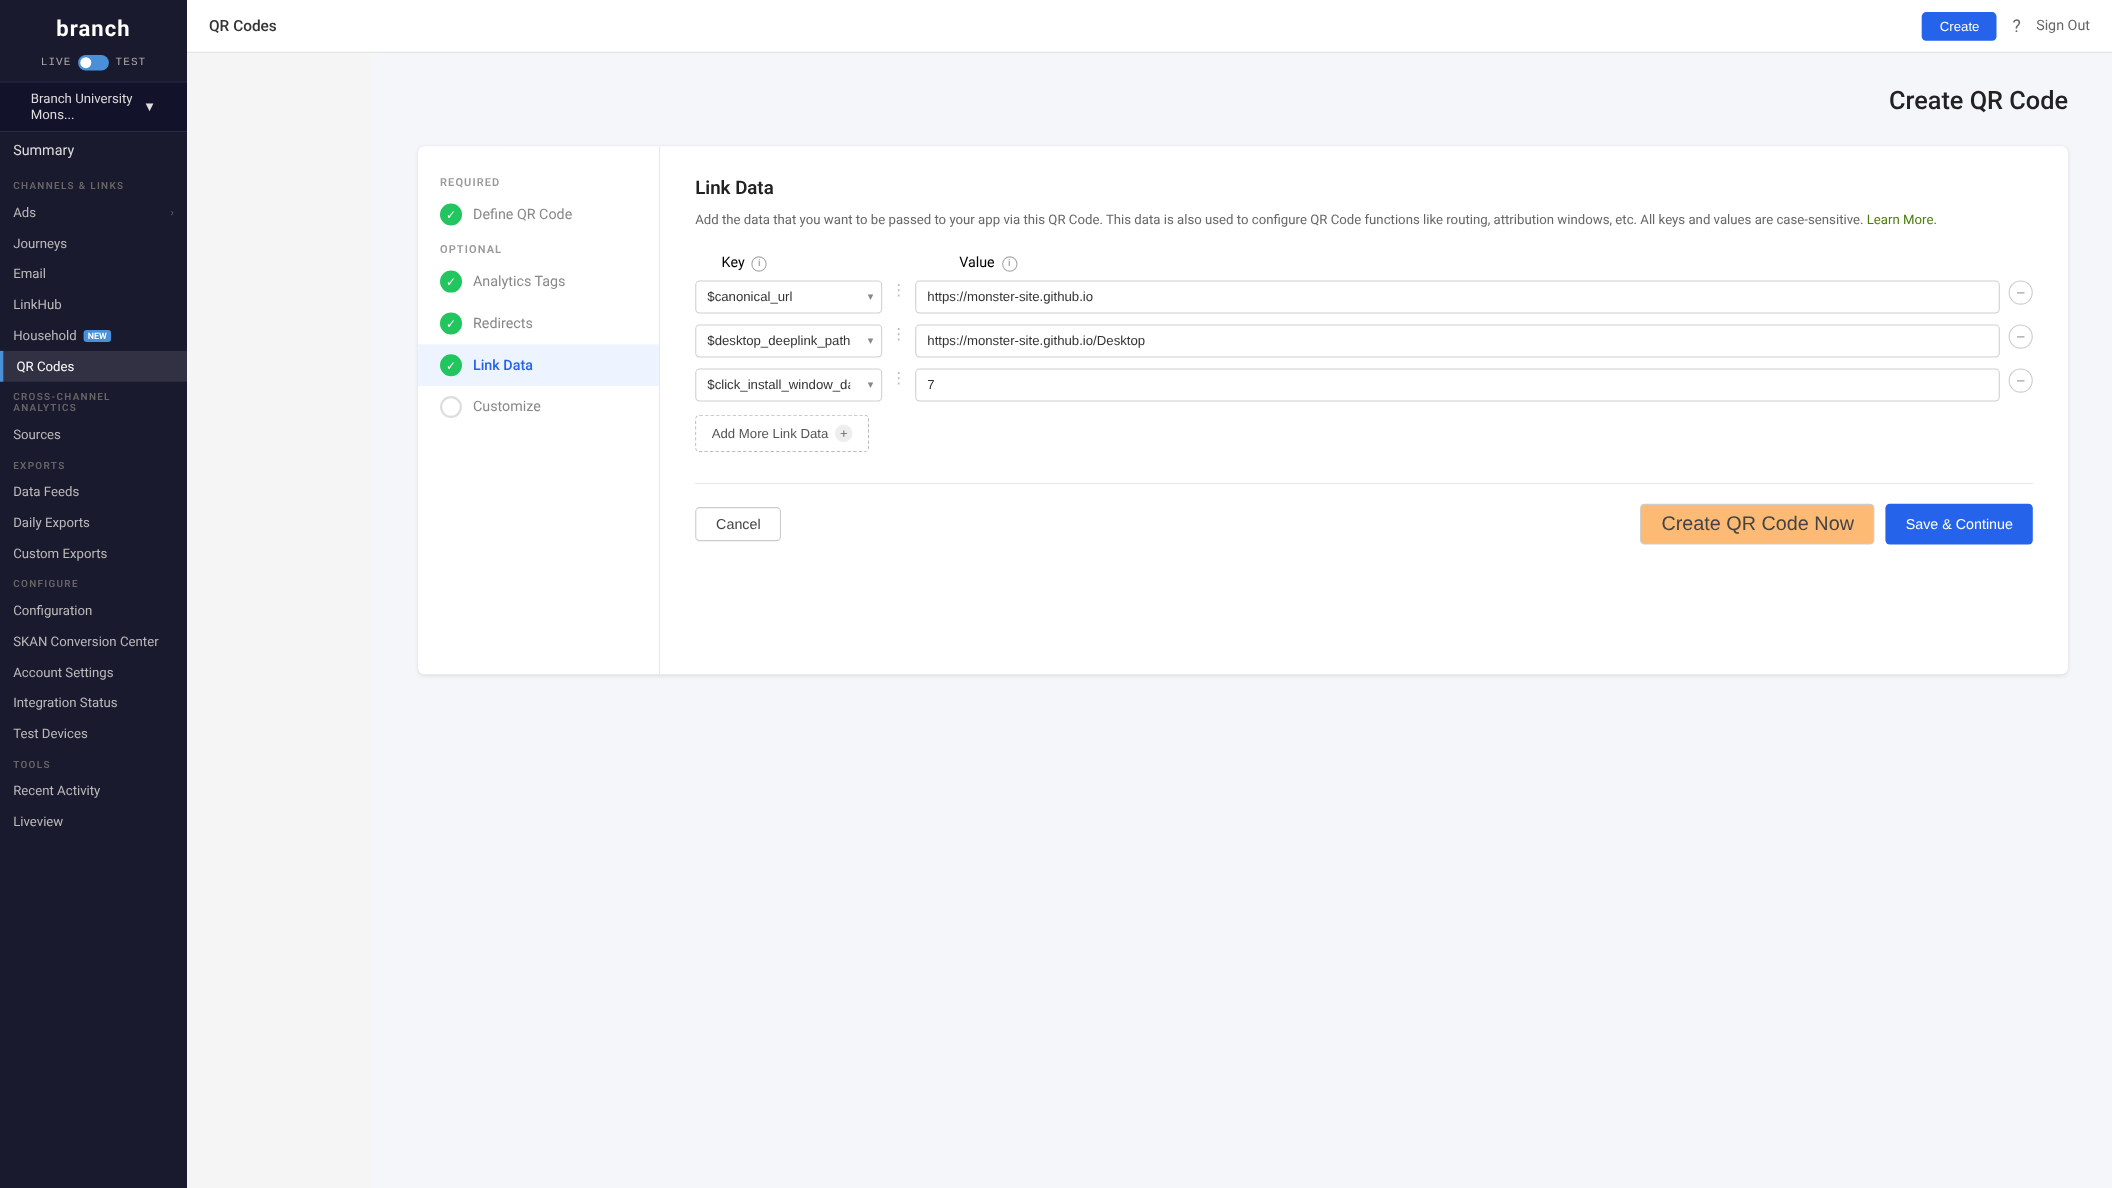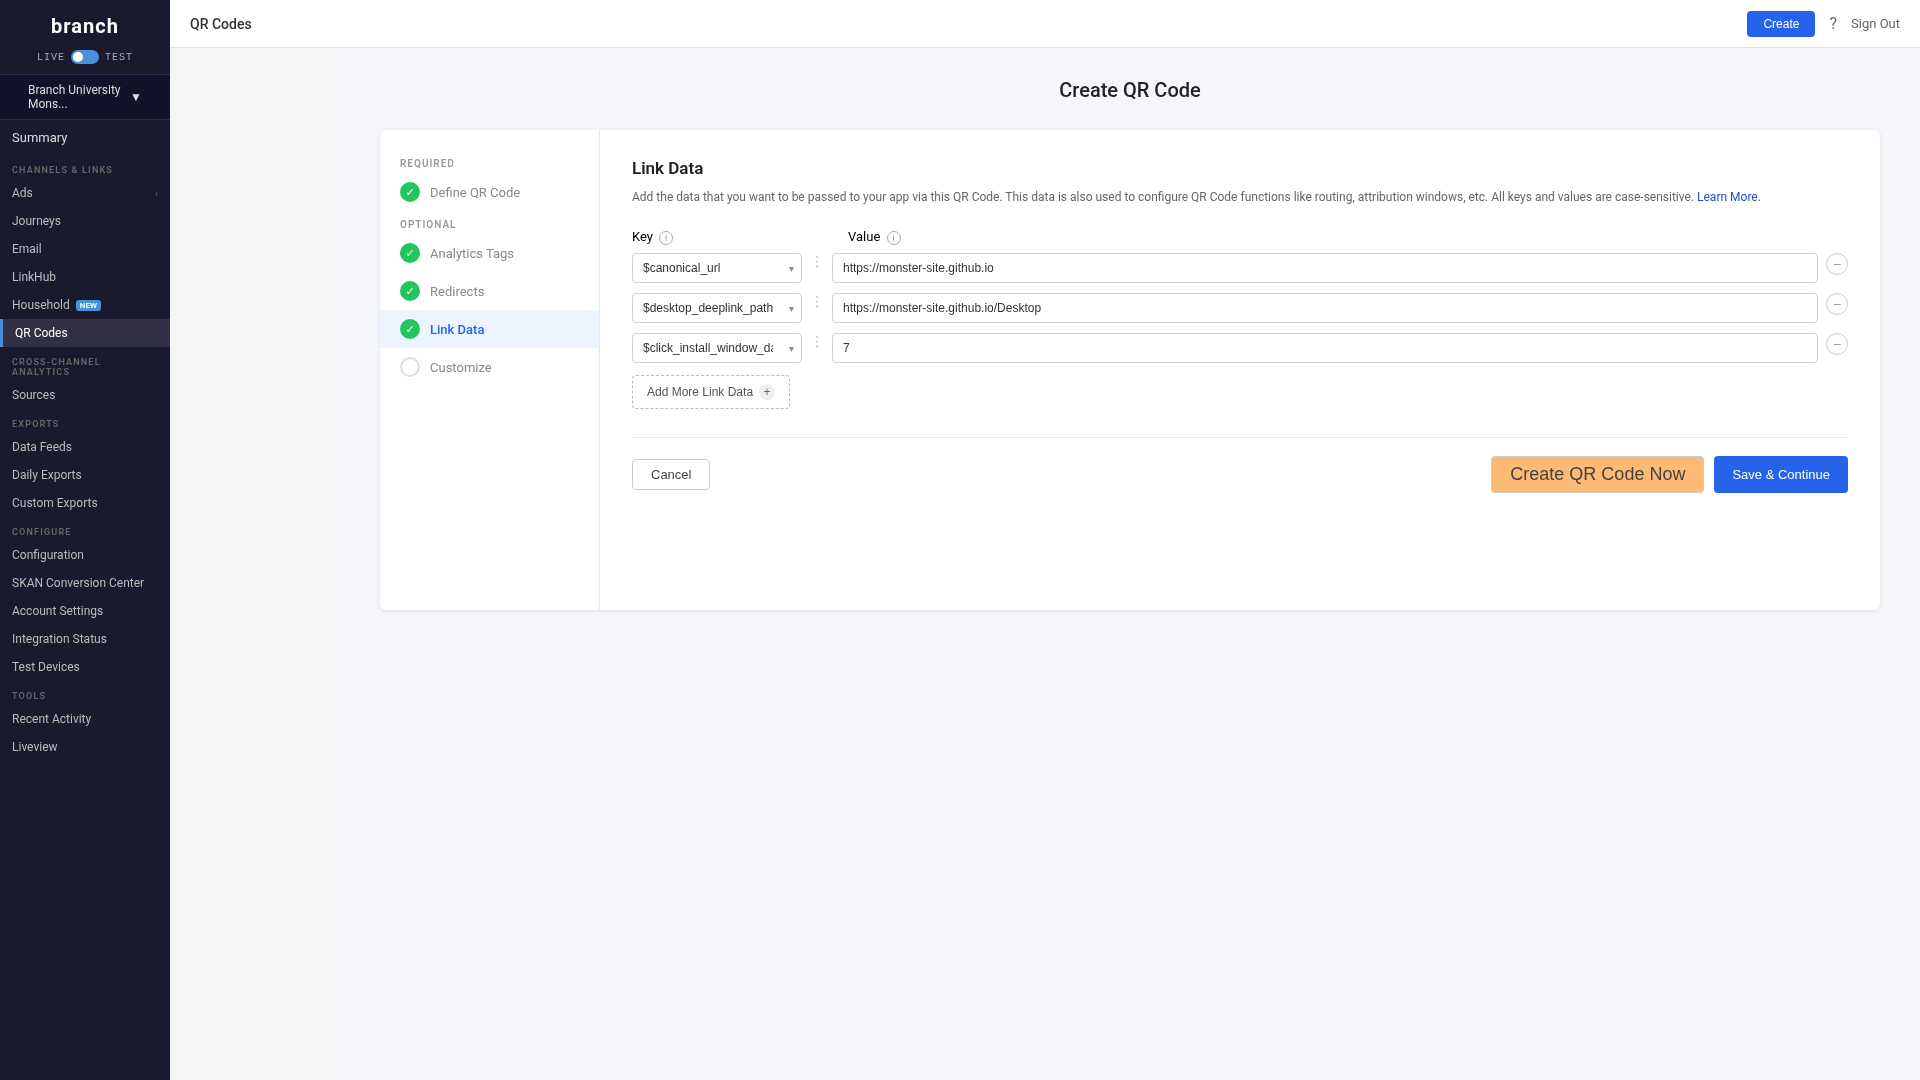--- a/index.html
+++ b/index.html
@@ -160,24 +160,24 @@
     
     #main {
       margin-left: 170px;
       margin-top: 48px;
       flex: 1;
       overflow-y: auto;
       padding: 30px 40px;
       background: #f5f6fa;
     }
     .page-title {
-      font-size: 20px;
+      font-size: 23px;
       font-weight: 500;
       color: #222;
-      text-align: center;
+      text-align: right;
       margin-bottom: 28px;
     }
 
     
     .wizard-container {
       display: flex;
       gap: 0;
       background: white;
       border-radius: 6px;
       box-shadow: 0 1px 4px rgba(0,0,0,0.1);
@@ -242,21 +242,21 @@
       color: #222;
       margin-bottom: 10px;
     }
     .content-description {
       font-size: 12px;
       color: #666;
       line-height: 1.6;
       margin-bottom: 22px;
     }
     .content-description a {
-      color: #1d4ed8;
+      color: #4d7c0f;
       text-decoration: none;
     }
     .link-data-row {
       display: flex;
       align-items: flex-start;
       gap: 8px;
       margin-bottom: 10px;
     }
     .key-select-wrapper {
       width: 170px;
@@ -308,20 +308,21 @@
       justify-content: center;
       font-size: 14px;
       flex-shrink: 0;
     }
     .column-headers {
       display: flex;
       align-items: center;
       gap: 8px;
       margin-bottom: 8px;
       padding: 0 0 0 0;
+      margin-left: 24px;
     }
     .info-icon {
       display: inline-flex;
       align-items: center;
       justify-content: center;
       width: 14px;
       height: 14px;
       border-radius: 50%;
       border: 1.5px solid #aaa;
       color: #888;

